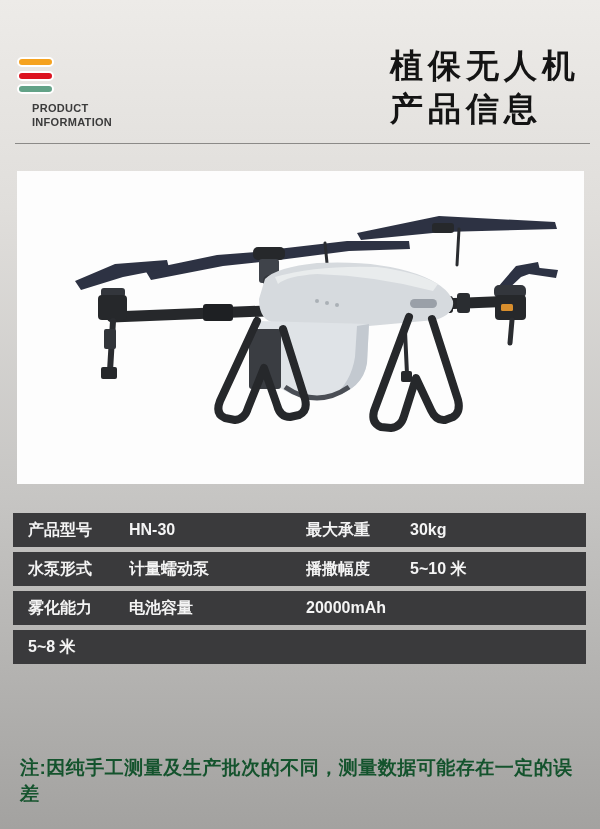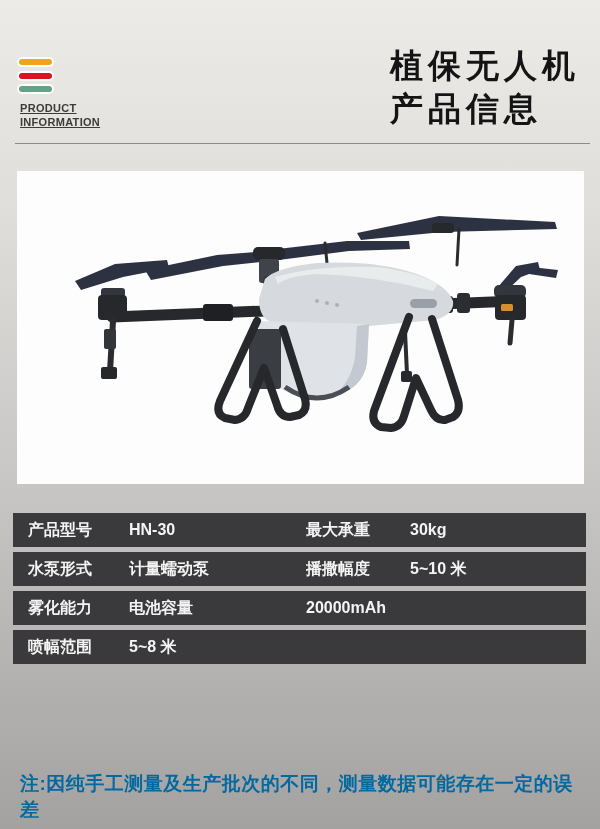--- a/index.html
+++ b/index.html
@@ -9,22 +9,22 @@
     font-family:"Liberation Sans","DejaVu Sans",sans-serif;
     -webkit-font-smoothing:antialiased;
   }
   
   .logo{position:absolute;left:17px;top:57px;}
   .logo .bar{width:33px;height:6px;border:2.5px solid #ffffff;border-radius:7px;margin-bottom:3.5px;}
   .bar-orange{background:#F5A21F;}
   .bar-red{background:#DC1320;}
   .bar-teal{background:#63A287;}
   .logo-caption{
-    position:absolute;left:20px;top:101px;width:100px;
-    font-size:11px;font-weight:bold;color:#3b3b3b;line-height:14px;letter-spacing:.3px;text-decoration:underline;
+    position:absolute;left:32px;top:101px;width:100px;
+    font-size:11px;font-weight:bold;color:#3b3b3b;line-height:14px;letter-spacing:.3px;
   }
   .title{
     position:absolute;right:25px;top:44px;
     font-size:33px;font-weight:bold;color:#141414;line-height:43px;
   }
   .title div{letter-spacing:5px;margin-right:-5px;}
   .header-rule{
     position:absolute;left:15px;top:143px;width:575px;height:1px;
     background:#8b8a88;border:0;margin:0;
   }
@@ -38,21 +38,21 @@
   .row{
     display:grid;grid-template-columns:101px 177px 104px 1fr;
     align-items:center;height:34px;margin-bottom:5px;
     background:#3a3a3c;padding-left:15px;
     color:#f4f4f4;font-size:16px;font-weight:bold;
   }
   .row span{white-space:nowrap;overflow:hidden;}
   
   .footnote{
     position:absolute;left:20px;top:755px;width:570px;
-    font-size:19px;font-weight:bold;color:#0369a1;letter-spacing:.5px;margin-top:16px;
+    font-size:19px;font-weight:bold;color:#14532d;letter-spacing:.5px;
   }
 </style>
 </head>
 <body>
 
 <div class="logo">
   <div class="bar bar-orange"></div>
   <div class="bar bar-red"></div>
   <div class="bar bar-teal"></div>
 </div>
@@ -144,20 +144,19 @@
     <span>计量蠕动泵</span>
     <span>播撒幅度</span>
     <span>5~10 米</span>
   </div>
   <div class="row">
     <span>雾化能力</span>
     <span>电池容量</span>
     <span>20000mAh</span>
   </div>
   <div class="row">
-    <span>喷幅范围</span>
     <span>5~8 米</span>
     <span></span>
     <span></span>
   </div>
 </div>
 
 <div class="footnote">注:因纯手工测量及生产批次的不同，测量数据可能存在一定的误差</div>
 
 </body></html>

